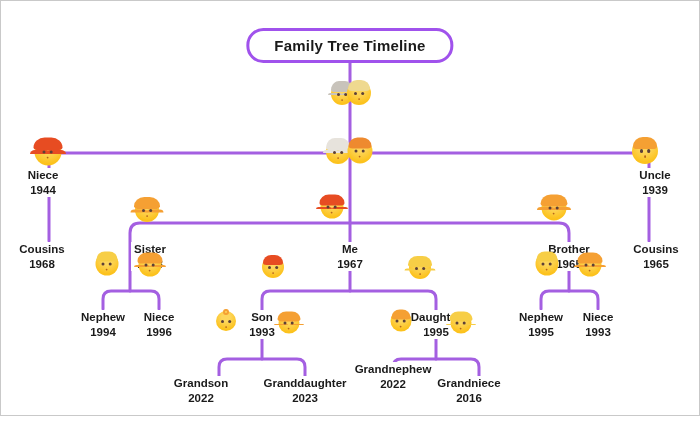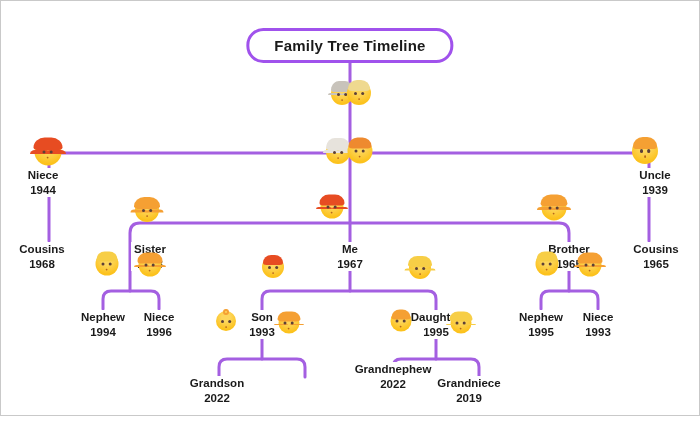--- a/index.html
+++ b/index.html
@@ -128,31 +128,35 @@
     <div>1995</div>
   </div>
   <div class="node" style="left:540px; top:309px;">
     <div>Nephew</div>
     <div>1995</div>
   </div>
   <div class="node" style="left:597px; top:309px;">
     <div>Niece</div>
     <div>1993</div>
   </div>
-  <div class="node" style="left:216px; top:375px;">
+  <div class="node" style="left:200px; top:375px;">
     <div>Grandson</div>
     <div>2022</div>
+  </div>
+  <div class="node" style="left:304px; top:375px;">
+    <div>Granddaughter</div>
+    <div>2023</div>
   </div>
   <div class="node" style="left:392px; top:361px;">
     <div>Grandnephew</div>
     <div>2022</div>
   </div>
   <div class="node" style="left:468px; top:375px;">
     <div>Grandniece</div>
-    <div>2019</div>
+    <div>2016</div>
   </div>
 
   <span class="face h-gray s-bun" style="left:341px; top:93px;  width:22px; height:22px;"></span>
   <span class="face h-pale s-cap" style="left:358px; top:92px;  width:24px; height:24px;"></span>
   <span class="face h-red s-pig" style="left:47px;  top:151px; width:27px; height:27px;"></span>
   <span class="face h-white s-bun" style="left:337px; top:151px; width:24px; height:24px;"></span>
   <span class="face h-auburn s-cap" style="left:359px; top:150px; width:25px; height:25px;"></span>
   <span class="face h-orange s-cap" style="left:644px; top:150px; width:26px; height:26px;"></span>
   <span class="face h-orange s-pig" style="left:146px; top:209px; width:24px; height:24px;"></span>
   <span class="face h-red s-pig" style="left:331px; top:206px; width:23px; height:23px;"></span>

